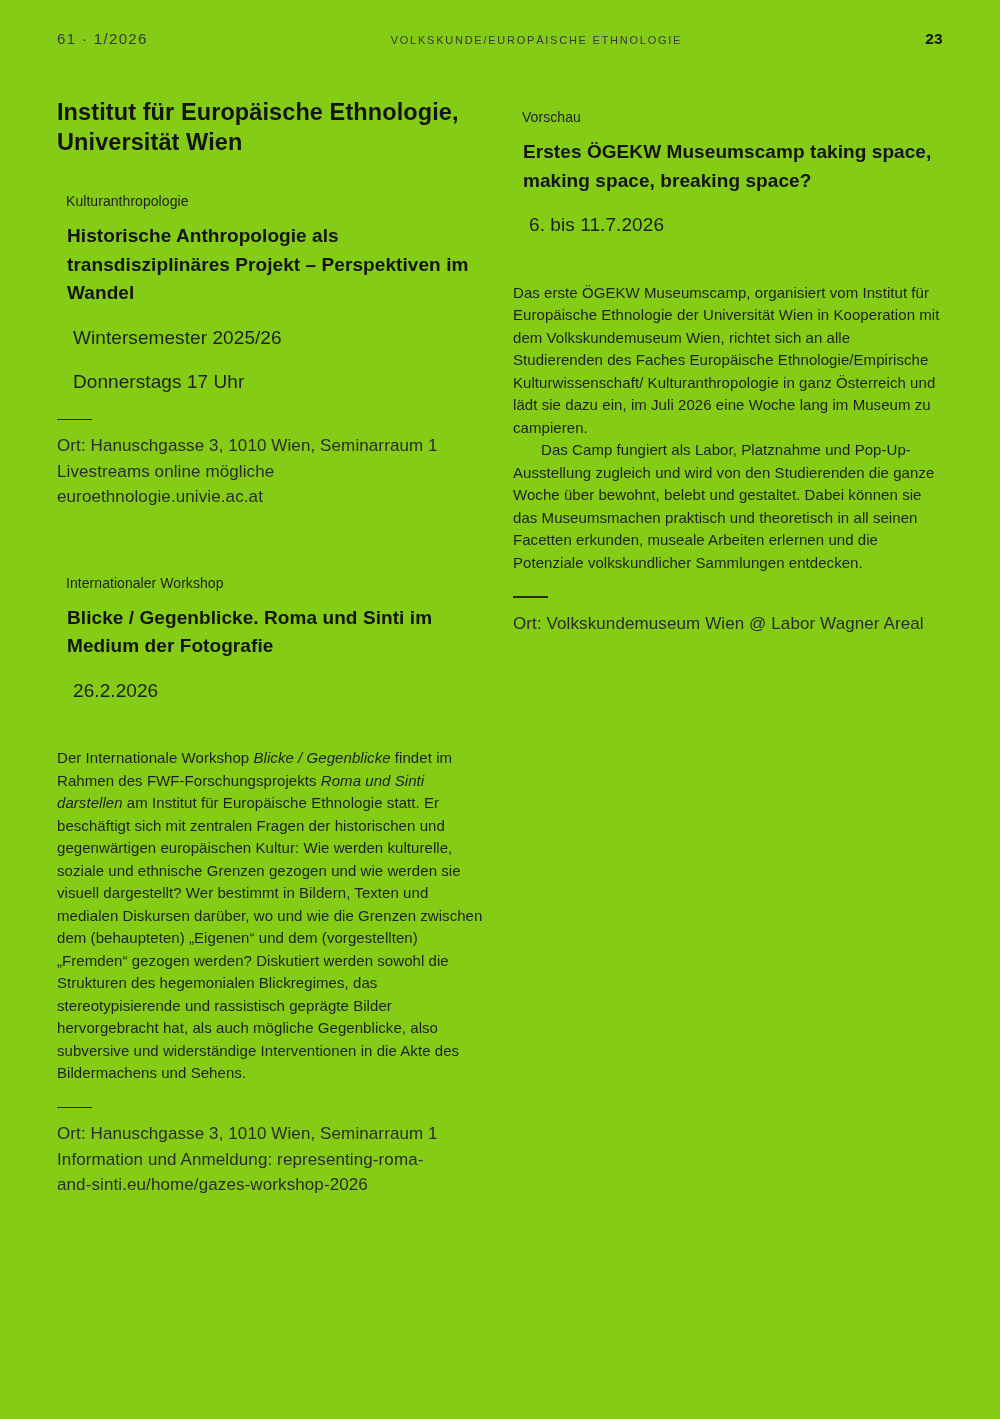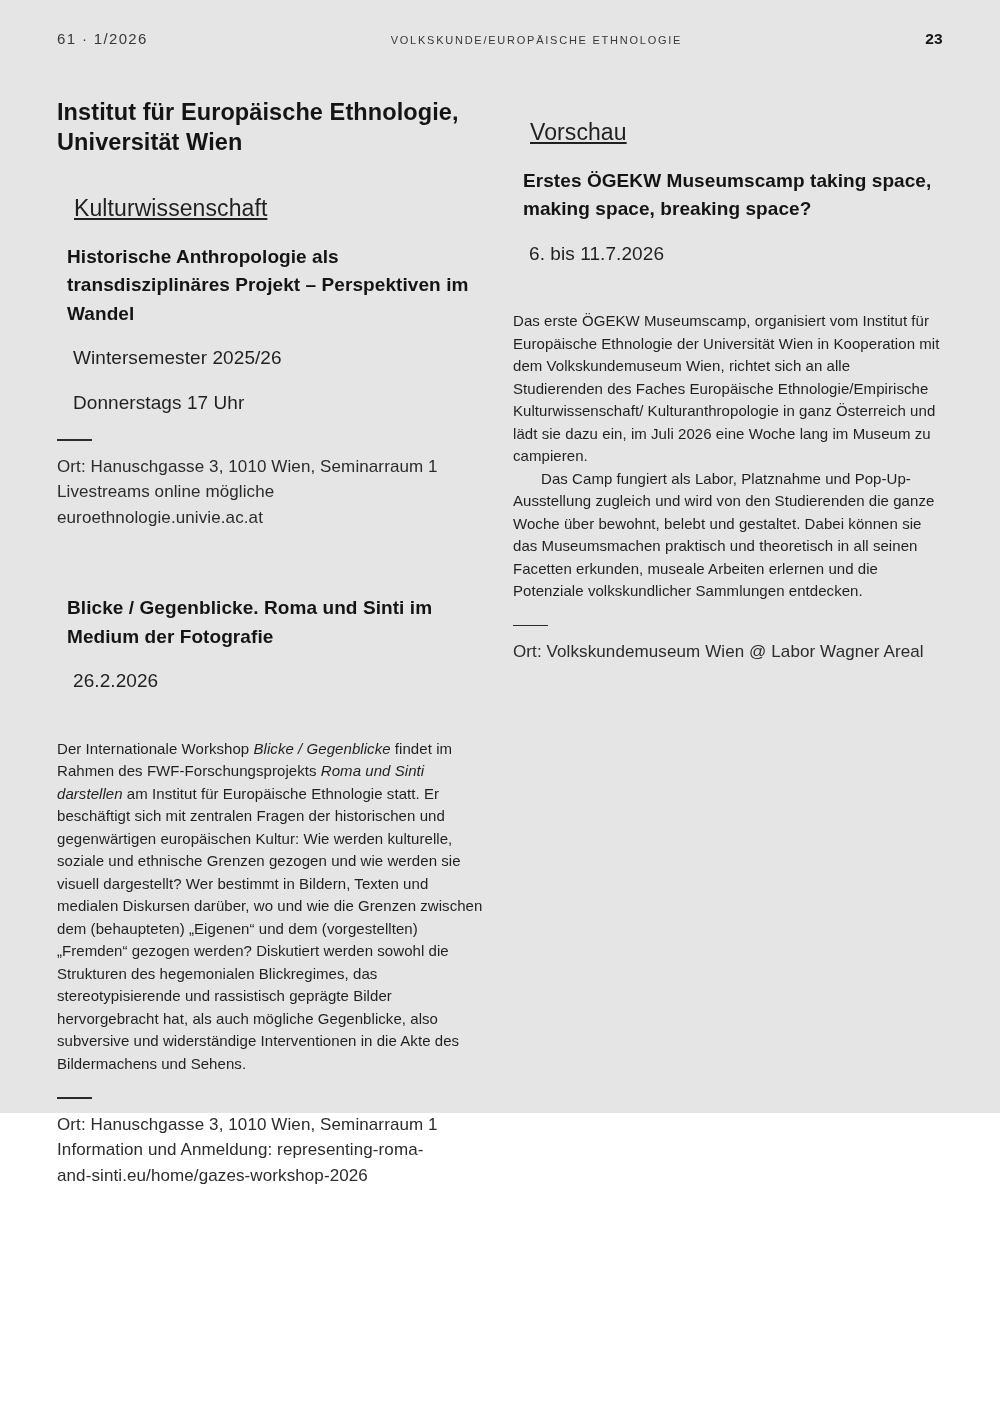--- a/index.html
+++ b/index.html
@@ -12,22 +12,22 @@
     height: 1419px;
     font-family: "Liberation Sans", sans-serif;
     color: #1a1a1a;
     position: relative;
     overflow: hidden;
   }
   .page {
     position: absolute;
     left: 0; top: 0;
     width: 1000px;
-    height: 1113px;
-    background: #e5e5e5;
+    height: 1419px;
+    background: #84cc16;
   }
 
   
   .runhead {
     position: absolute;
     left: 57px;
     top: 30px;
     width: 886px;
     height: 22px;
     display: flex;
@@ -67,26 +67,25 @@
   h1.section-title {
     font-size: 23.5px;
     font-weight: bold;
     line-height: 1.26;
     letter-spacing: 0.004em;
     margin: 0 0 34px 0;
     color: #141414;
   }
 
   .kicker {
-    font-size: 23px;
+    font-size: 14px;
     line-height: 1.50;
-    margin: 17px;
+    margin: 9px;
     color: #1f2022;
     letter-spacing: 0.004em;
-    text-decoration: underline;
   }
   .lead {
     font-size: 19px;
     font-weight: bold;
     line-height: 1.50;
     margin: 10px;
     color: #141414;
     letter-spacing: 0.004em;
   }
   .plain {
@@ -134,33 +133,34 @@
     <span class="issue">61 · 1/2026</span>
     <span class="journal">VOLKSKUNDE/EUROPÄISCHE ETHNOLOGIE</span>
     <span class="pageno">23</span>
   </div>
 
   <div class="col col-left">
 
     <h1 class="section-title">Institut für Europäische Ethnologie, Universität Wien</h1>
 
     <div class="block">
-      <p class="kicker">Kulturwissenschaft</p>
+      <p class="kicker">Kulturanthropologie</p>
       <p class="lead">Historische Anthropologie als transdisziplinäres Projekt – Perspektiven im Wandel</p>
       <p class="plain">Wintersemester 2025/26</p>
       <p class="plain">Donnerstags 17 Uhr</p>
       <div class="rule"></div>
       <p class="note">Ort: Hanuschgasse 3, 1010 Wien, Seminarraum 1</p>
       <p class="note">Livestreams online mögliche</p>
       <p class="note">euroethnologie.univie.ac.at</p>
     </div>
 
     <div class="gap-xl"></div>
 
     <div class="block">
+      <p class="kicker">Internationaler Workshop</p>
       <p class="lead">Blicke / Gegenblicke. Roma und Sinti im Medium der Fotografie</p>
       <p class="plain">26.2.2026</p>
 
       <div class="gap-m"></div>
 
       <p class="body-text"><span>Der Internationale Workshop </span><em>Blicke / Gegenblicke</em><span> findet im Rahmen des FWF-Forschungsprojekts </span><em>Roma und Sinti darstellen</em><span> am Institut für Europäische Ethnologie statt. Er beschäftigt sich mit zentralen Fragen der historischen und gegenwärtigen europäischen Kultur: Wie werden kulturelle, soziale und ethnische Grenzen gezogen und wie werden sie visuell dargestellt? Wer bestimmt in Bildern, Texten und medialen Diskursen darüber, wo und wie die Grenzen zwischen dem (behaupteten) „Eigenen“ und dem (vorgestellten) „Fremden“ gezogen werden? Diskutiert werden sowohl die Strukturen des hegemonialen Blickregimes, das stereotypisierende und rassistisch geprägte Bilder hervorgebracht hat, als auch mögliche Gegenblicke, also subversive und widerständige Interventionen in die Akte des Bildermachens und Sehens.</span></p>
 
       <div class="rule"></div>
       <p class="note">Ort: Hanuschgasse 3, 1010 Wien, Seminarraum 1</p>
       <p class="note">Information und Anmeldung: representing-roma-</p>

